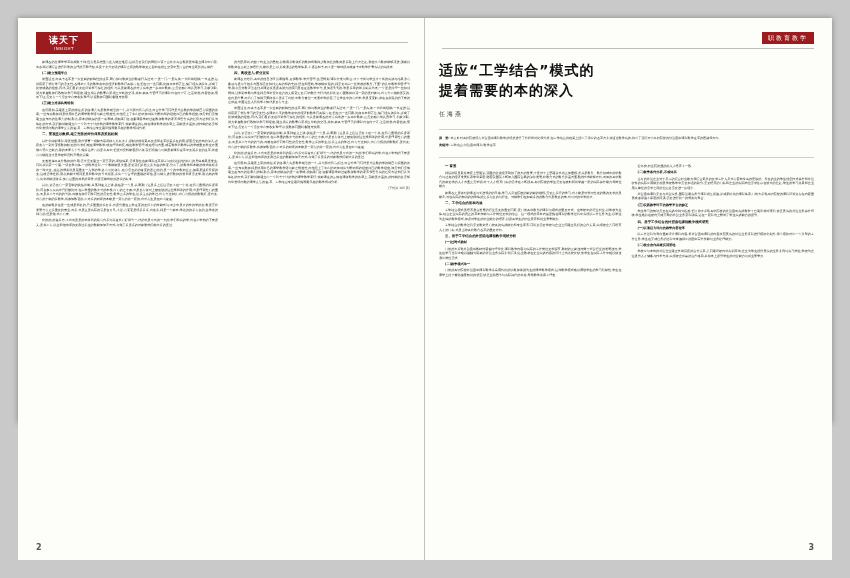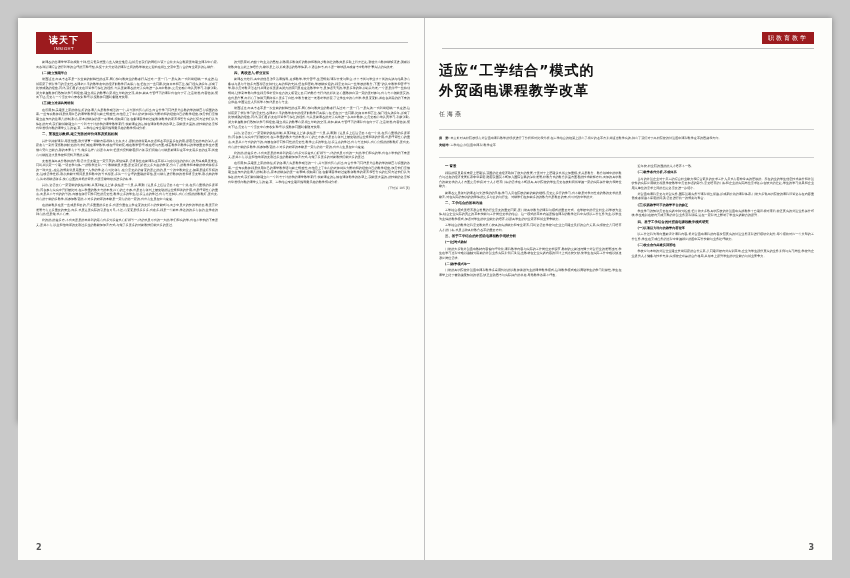--- a/index.html
+++ b/index.html
@@ -91,21 +91,21 @@
   </div>
 
   <div class="gutter"></div>
 
   <div class="page right">
     <div class="tagbar">职教育教学</div>
     <div class="rule-right"></div>
 
     <div class="art-head">
       <div class="art-title">适应“工学结合”模式的</div>
-      <div class="art-title">外贸函电课程教学改革</div>
+      <div class="art-title">提着需要的本的深入</div>
       <div class="art-author">任海燕</div>
     </div>
 
     <div class="art-rule"></div>
     <div class="abs">
       <p>
         <b>摘　要:</b>
         <span>本文针对高职院校现有外贸函电课程教学的现状进行了分析和对比和分析,在工学结合的框架上提出了相应的改革方案并通过教学实施,得出了我们对于高职院校的外贸函电课程教学改革的思路和方向。</span>
       </p>
       <p class="kw">

